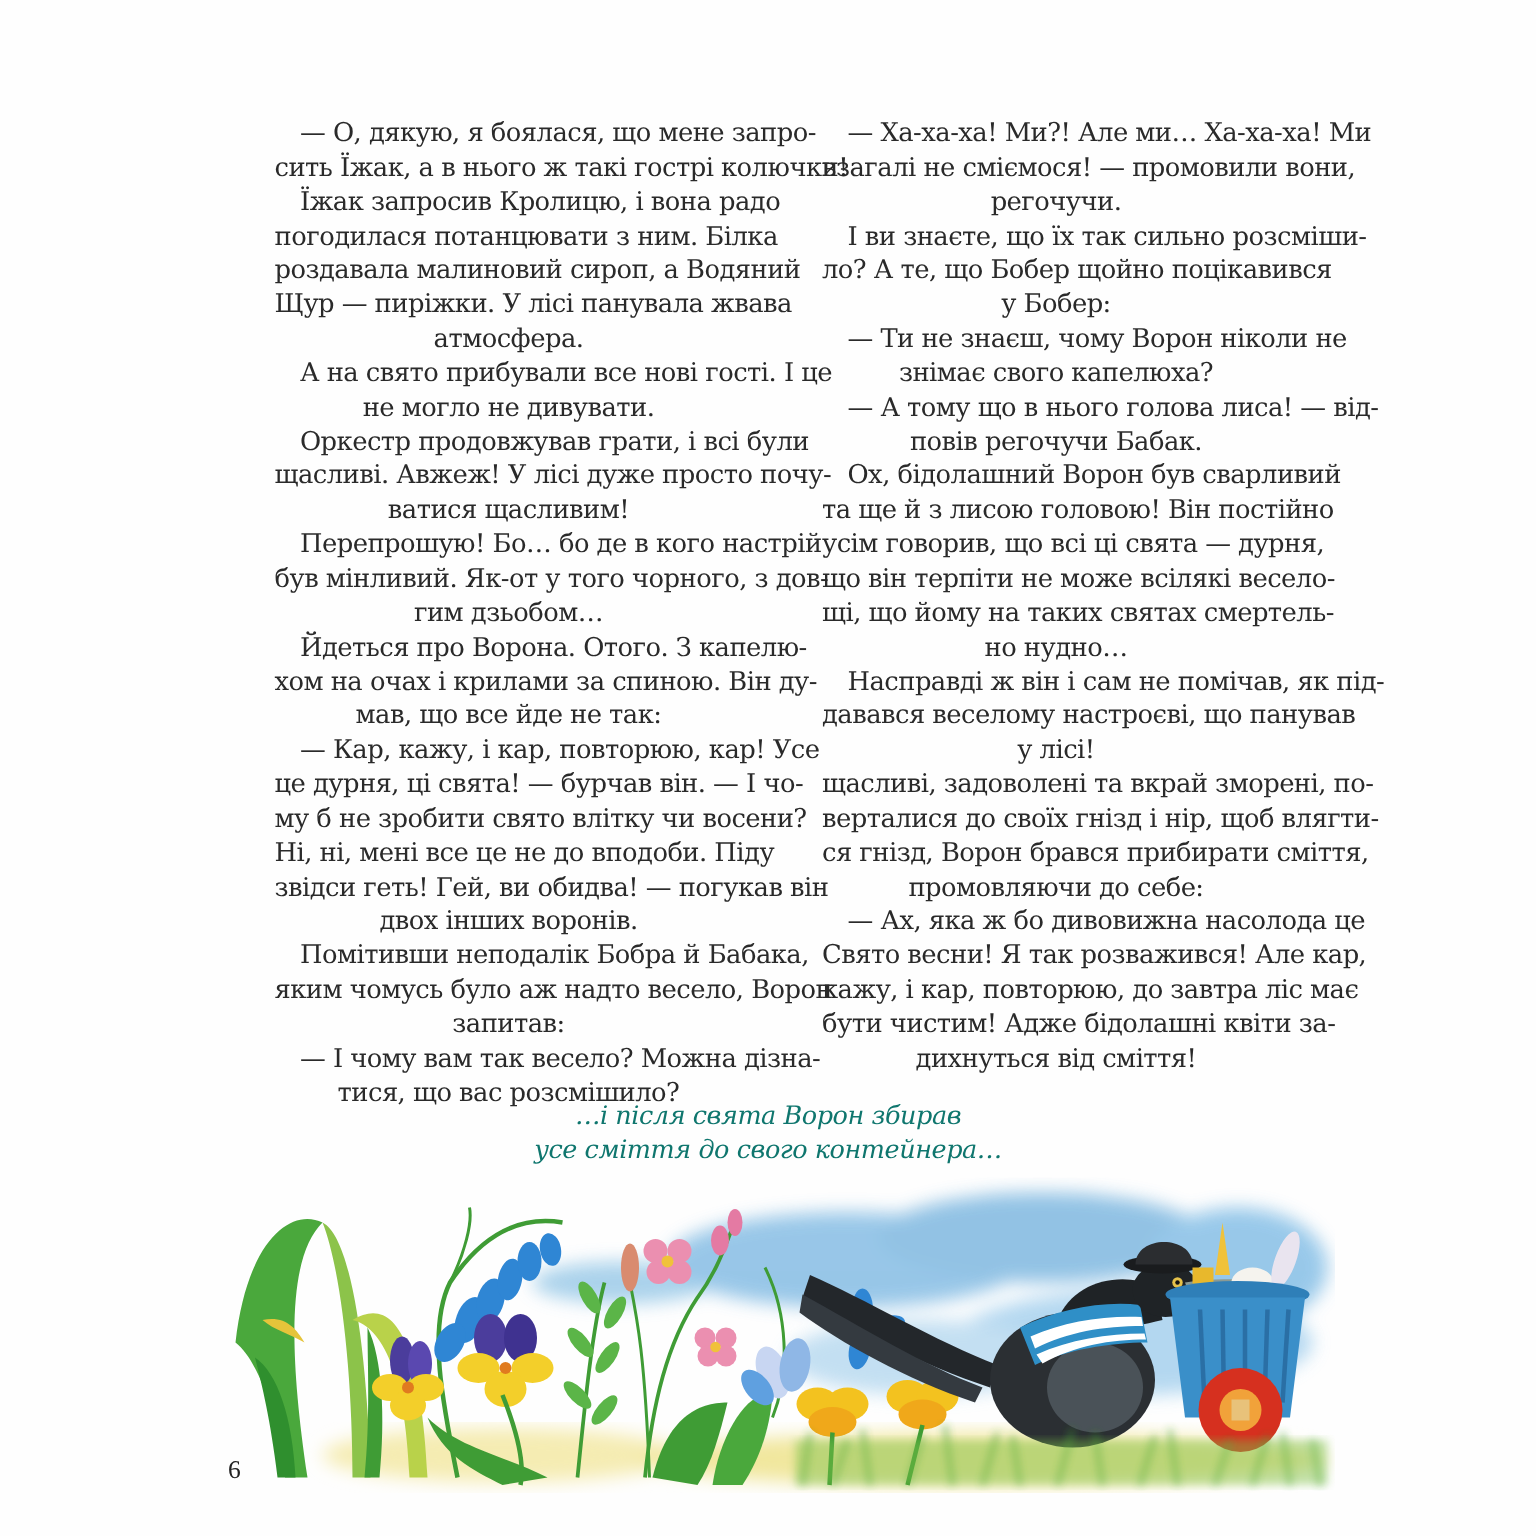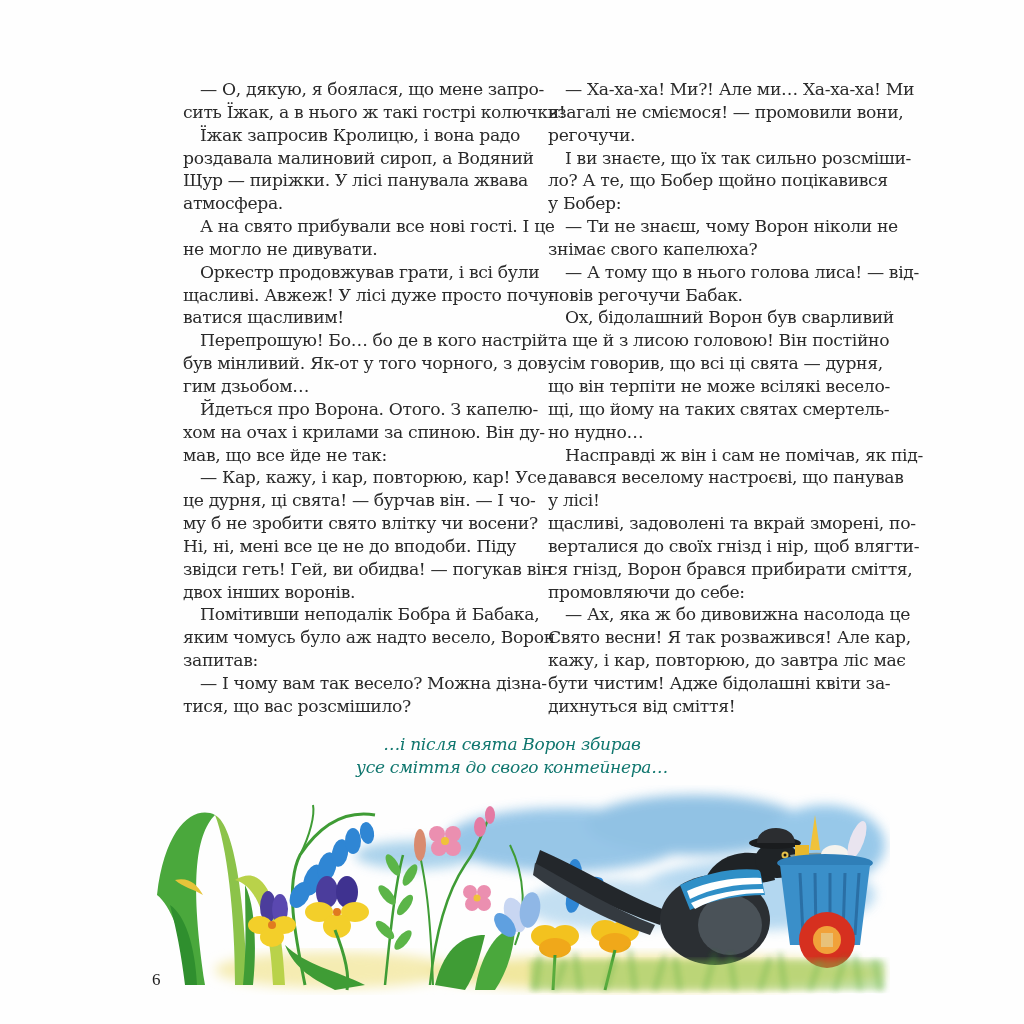--- a/index.html
+++ b/index.html
@@ -1,36 +1,37 @@
 <!DOCTYPE html>
 <html><head>
 <meta charset="utf-8">
 <style>
   html, body { margin:0; padding:0; }
   body { width:1024px; height:1024px; background:#ffffff; position:relative; overflow:hidden; }
   .page { position:absolute; left:0; top:0; width:1024px; height:1024px; background:#fefefe; }
   .col { position:absolute; top:78px; font-family:"DejaVu Serif","Liberation Serif",serif; font-size:17.2px; line-height:22.85px; color:#2a2a2a; letter-spacing:-0.35px; }
   .col.left { left:183px; width:312px; }
   .col.right { left:548px; width:312px; }
-  .line { white-space:nowrap; height:22.85px; display:block; }
+  .line { white-space:nowrap; height:22.85px; display:block;text-align:center; }
   .line.indent { padding-left:17px; }
   .line.justify { text-align:justify; text-align-last:justify; }
   .caption { position:absolute; top:733px; left:300px; width:424px; text-align:center; font-family:"DejaVu Serif","Liberation Serif",serif; font-style:italic; font-size:17px; line-height:23px; color:#0f766e; letter-spacing:-0.3px; }
   .pagenum { position:absolute; left:152px; top:970px; font-family:"Liberation Serif",serif; font-size:17px; color:#222; }
   .illus { position:absolute; left:135px; top:785px; width:755px; height:215px; }
 </style>
 </head>
 <body>
 
 <div class="page">
 
   <div class="col left" id="col-left">
       <span class="line indent justify">— О, дякую, я боялася, що мене запро-</span>
       <span class="line justify">сить Їжак, а в нього ж такі гострі колючки!</span>
       <span class="line indent justify">Їжак запросив Кролицю, і вона радо</span>
+      <span class="line justify">погодилася потанцювати з ним. Білка</span>
       <span class="line justify">роздавала малиновий сироп, а Водяний</span>
       <span class="line justify">Щур — пиріжки. У лісі панувала жвава</span>
       <span class="line">атмосфера.</span>
       <span class="line indent justify">А на свято прибували все нові гості. І це</span>
       <span class="line">не могло не дивувати.</span>
       <span class="line indent justify">Оркестр продовжував грати, і всі були</span>
       <span class="line justify">щасливі. Авжеж! У лісі дуже просто почу-</span>
       <span class="line">ватися щасливим!</span>
       <span class="line indent justify">Перепрошую! Бо… бо де в кого настрій</span>
       <span class="line justify">був мінливий. Як-от у того чорного, з дов-</span>

